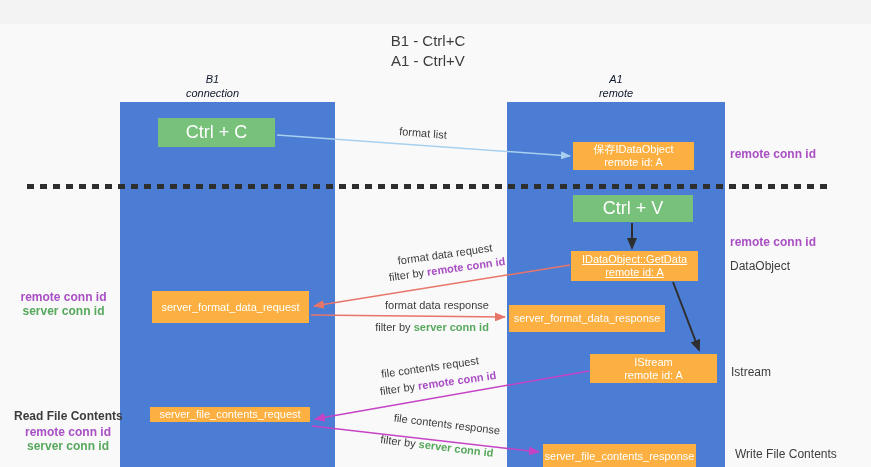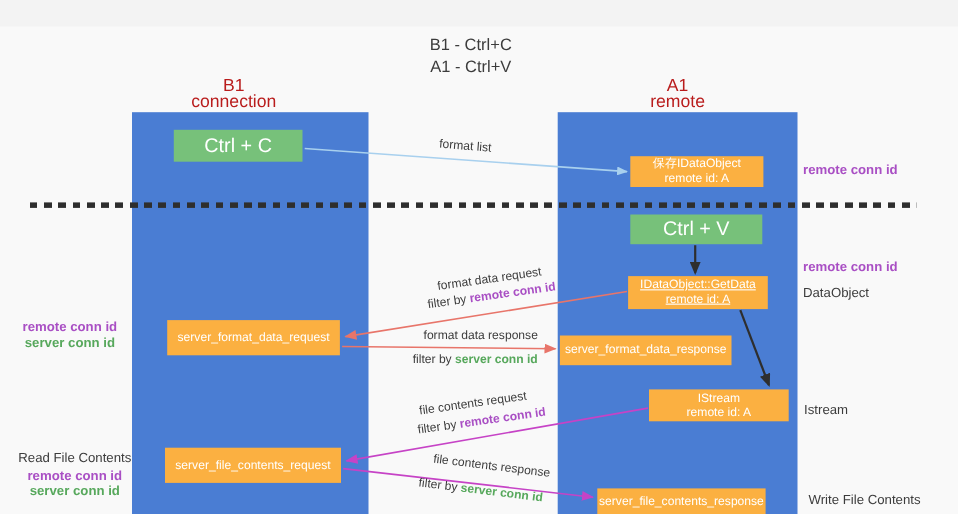--- a/index.html
+++ b/index.html
@@ -8,21 +8,21 @@
   .canvas {
     position:relative; width:871px; height:467px; background:#f9f9f9;
     overflow:hidden;
     margin-top:24px;
   }
   .title {
     position:absolute; left:0; top:7; top:7px; width:856px; text-align:center;
     font-size:15px; line-height:20px; color:#3c3c3c;
   }
   .col-header {
-    position:absolute; text-align:center; font-size:16px; line-height:14px; color:#b91c1c;
+    position:absolute; text-align:center; font-size:11px; line-height:14px; color:#0f172a;font-style:italic;
   }
   .col-header.left { left:105px; top:48px; width:215px; }
   .col-header.right { left:507px; top:48px; width:218px; }
   .lifeline {
     position:absolute; background:#4a7dd3;
   }
   .lifeline.left { left:120px; top:78px; width:215px; height:373px; }
   .lifeline.right { left:507px; top:78px; width:218px; height:374px; }
   .dashed-line {
     position:absolute; left:27px; top:160px; width:806px; height:5px; z-index:4;
@@ -123,21 +123,21 @@
 
   <div class="node orange" style="left:509px; top:281px; width:156px; height:27px;">
     <div>server_format_data_response</div>
   </div>
 
   <div class="node orange" style="left:590px; top:330px; width:127px; height:29px;">
     <div>IStream</div>
     <div>remote id: A</div>
   </div>
 
-  <div class="node orange" style="left:150px; top:383px; width:160px; height:32px;">
+  <div class="node orange" style="left:150px; top:383px; width:160px; height:15px;">
     <div>server_file_contents_request</div>
   </div>
 
   <div class="node orange" style="left:543px; top:420px; width:153px; height:25px;">
     <div>server_file_contents_response</div>
   </div>
 
   <div class="arrow-label rot-pos4" style="left:423px; top:109px;">format list</div>
 
   <div class="arrow-label rot-neg" style="left:445px; top:230px;">format data request</div>
@@ -165,18 +165,18 @@
   <div class="side-label txt-black" style="left:730px; top:235px;">DataObject</div>
   <div class="side-label txt-black" style="left:731px; top:341px;">Istream</div>
   <div class="side-label txt-black" style="left:735px; top:423px;">Write File Contents</div>
 
   <div class="side-label left-group" style="left:16px; top:266px; width:95px;">
     <div class="txt-purple">remote conn id</div>
     <div class="txt-green">server conn id</div>
   </div>
 
   <div class="side-label left-group" style="left:14px; top:384px; width:108px;">
-    <div class="txt-black" style="line-height:17px;">Read File Contents</div>
+    <div class="txt-black" style="line-height:17px;font-weight:bold;">Read File Contents</div>
     <div class="txt-purple">remote conn id</div>
     <div class="txt-green">server conn id</div>
   </div>
 
 </div>
 
 </body></html>

